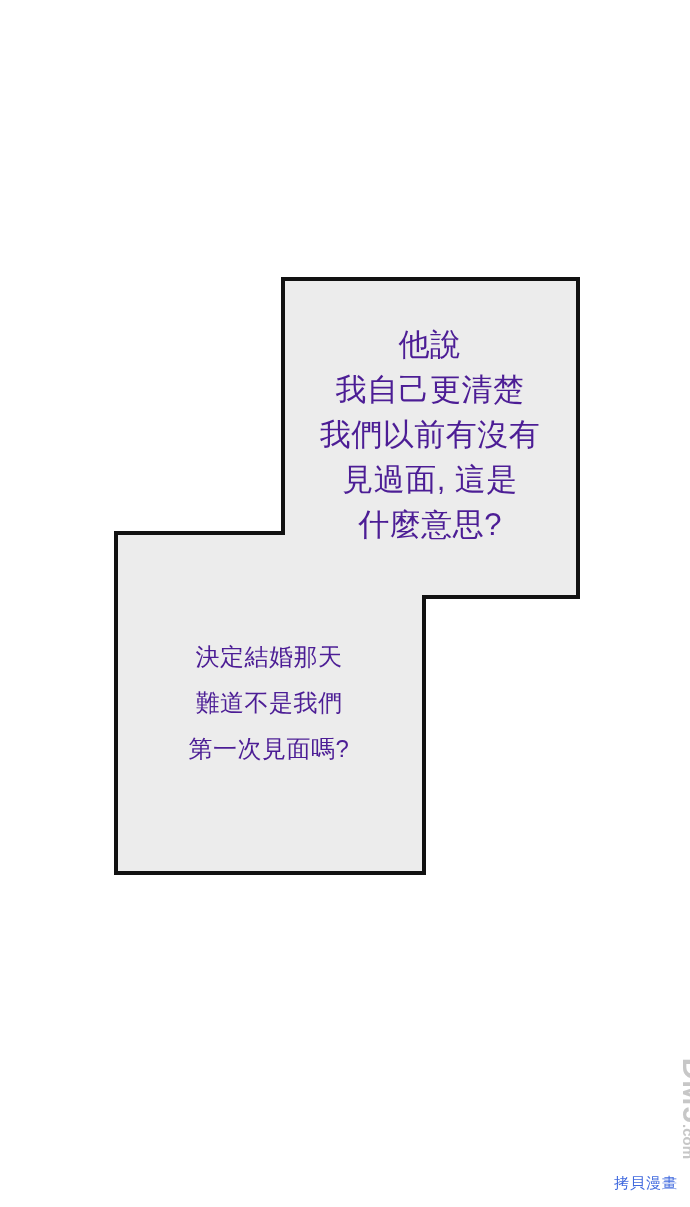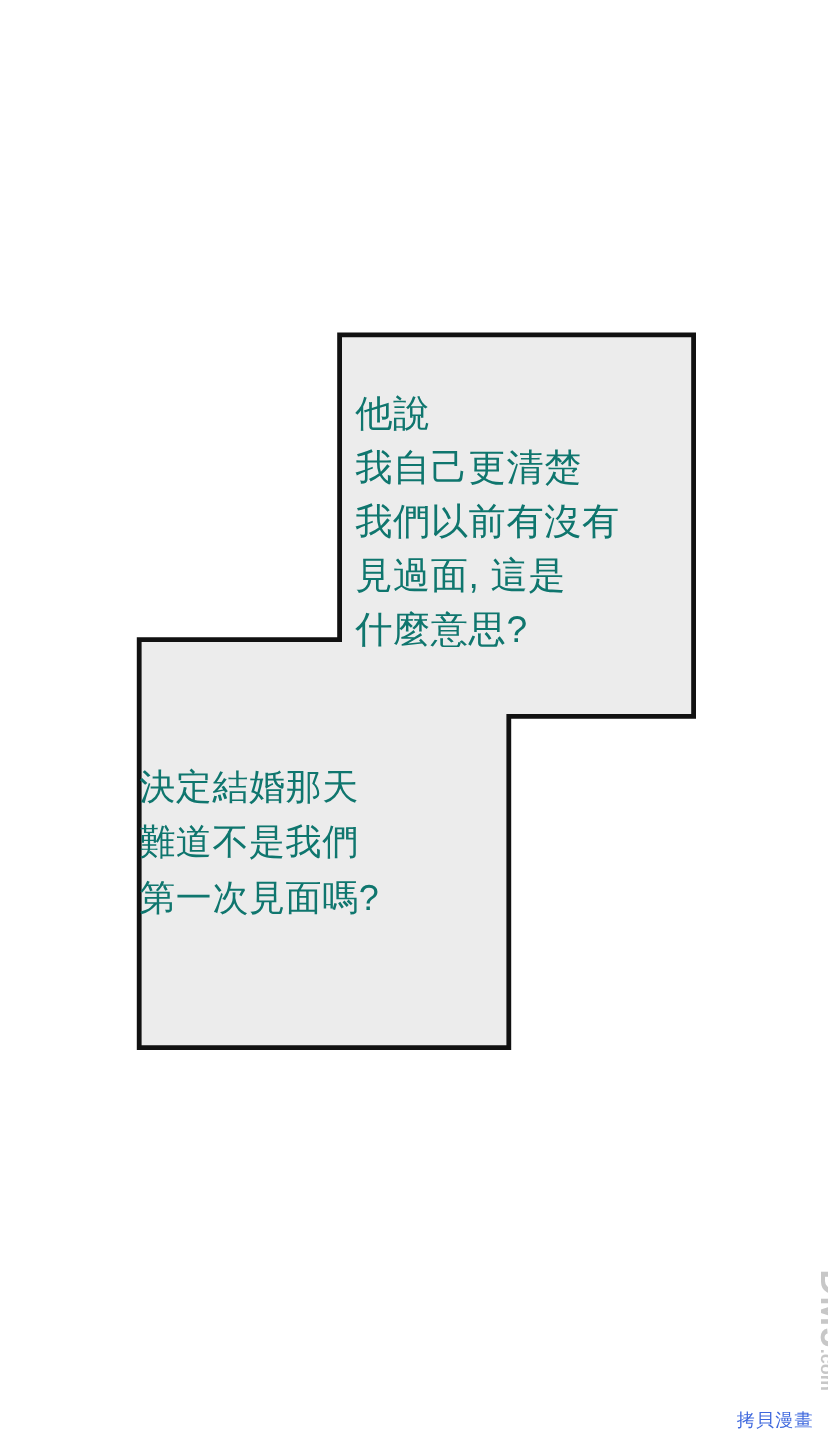--- a/index.html
+++ b/index.html
@@ -27,40 +27,40 @@
     left: 0;
     top: 0;
     width: 690px;
     height: 1207px;
     pointer-events: none;
   }
 
   
   .bubble-text {
     position: absolute;
-    color: #0f766e;
-    text-align: left;
+    color: #4c1d95;
+    text-align: center;
     white-space: pre-line;
     letter-spacing: 0.5px;
     font-weight: 400;
   }
 
   #upper-text {
     left: 296px;
     top: 322px;
     width: 268px;
     font-size: 31px;
     line-height: 45px;
   }
 
   #lower-text {
-    left: 116px;
+    left: 128px;
     top: 634px;
     width: 282px;
-    font-size: 30px;
+    font-size: 24px;
     line-height: 46px;
   }
 
   
   #watermark-logo {
     position: absolute;
     right: 14px;
     bottom: 48px;
     transform-origin: 100% 100%;
     transform: rotate(90deg) translate(0, 0);

